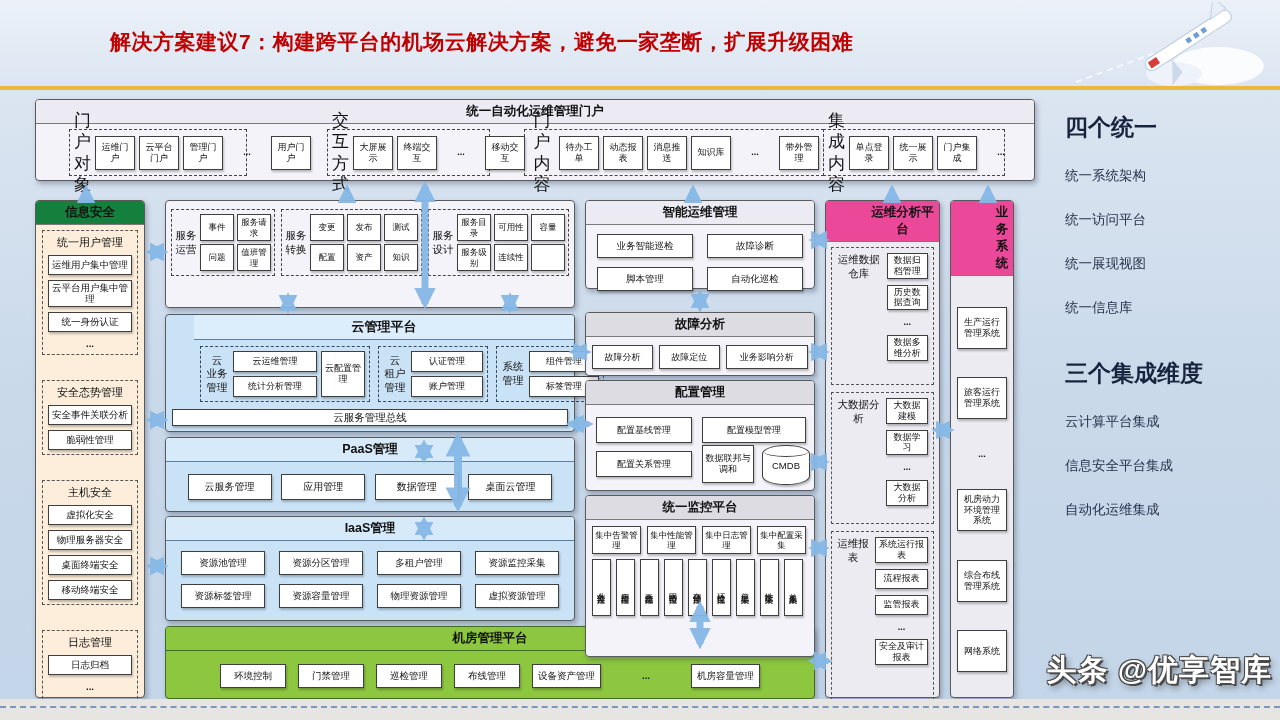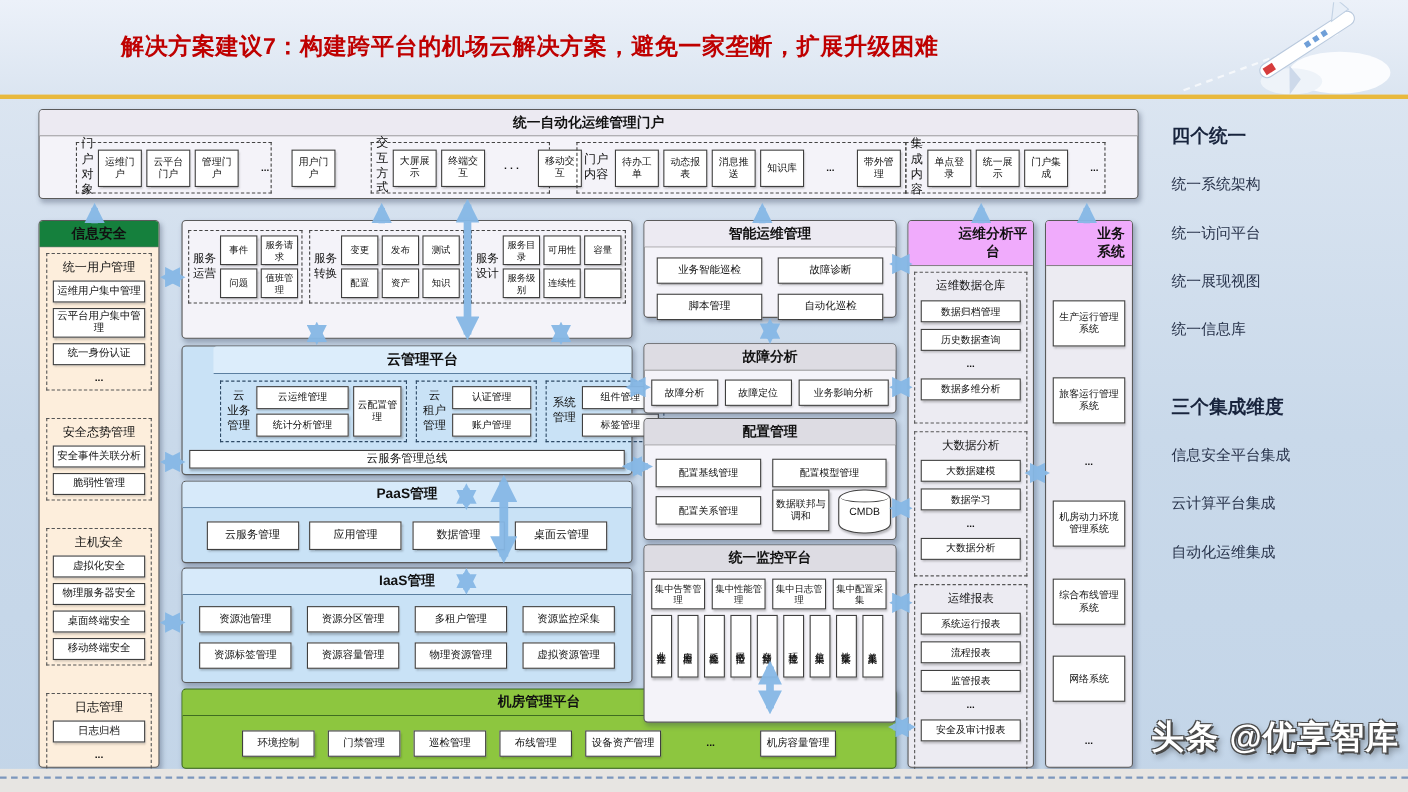--- a/index.html
+++ b/index.html
@@ -20,22 +20,22 @@
   .wbox { background:#fff; border:1px solid #3f3f3f; box-shadow:1px 2px 2px rgba(0,0,0,.25);
     display:flex; align-items:center; justify-content:center; text-align:center;
     font-size:9.5px; line-height:1.2; padding:1px 2px; box-sizing:border-box; }
   .dots { background:transparent !important; border:none !important; box-shadow:none !important;
     font-weight:bold; font-size:11px; min-height:10px !important; }
 
   
   .portal { left:35px; top:99px; width:1000px; height:82px; }
   .pg { position:absolute; top:29px; height:47px; display:flex; align-items:center; gap:4px;
     padding:2px 4px; border:1px dashed #444; box-sizing:border-box; }
-  .pg0{left:33px;width:178px;} .pg1{left:301px;width:163px;font-family:Liberation Mono, monospace;} .pg2{left:488px;width:300px;} .pg3{left:787px;width:182px;}
-  .plabel { width:26px; font-size:11px; line-height:1.25; text-align:center; white-space:pre-line; }
+  .pg0{left:33px;width:178px;} .pg1{left:291px;width:163px;} .pg2{left:488px;width:300px;} .pg3{left:787px;width:182px;}
+  .plabel { width:26px; font-size:17px; line-height:1.25; text-align:center; white-space:pre-line; }
   .prow { display:flex; gap:4px; align-items:center; }
   .pbx { width:40px; height:34px; font-size:9px; }
 
   
   .sec { left:35px; top:200px; width:110px; height:498px; background:#fdeedc; }
   .sec .phd { background:#15803d; }
   .sec-body { padding:5px 6px; display:flex; flex-direction:column; gap:25px; height:calc(100% - 30px); box-sizing:border-box; }
   .sec-s { border:1px dashed #555; padding:4px 5px; display:flex; flex-direction:column; gap:5px; }
   .sec-t { text-align:center; font-size:11px; }
   .sbx { min-height:20px; font-size:9.5px; }
@@ -94,34 +94,34 @@
     border-bottom:1.2px solid #3f3f3f; border-radius:50%; }
   .monitor { left:585px; top:495px; width:230px; height:162px; }
   .mrow1 { display:flex; gap:6px; padding:6px 6px 5px; }
   .m1bx { width:49px; height:28px; font-size:8.5px; }
   .mrow2 { display:flex; gap:5px; padding:0 6px 6px; }
   .vbx { width:19px; height:57px; font-size:8.5px; writing-mode:vertical-rl; text-orientation:upright;
     letter-spacing:1px; padding:2px 0; }
 
   
   .analysis { left:825px; top:200px; width:115px; height:498px; background:#ecebf2; }
-  .analysis .phd, .business .phd { background:#f0abfc;padding-left:42px; }
+  .analysis .phd, .business .phd { background:#ec4899;padding-left:42px; }
   .an-body { padding:5px; display:flex; flex-direction:column; gap:7px; height:calc(100% - 28px); box-sizing:border-box; }
-  .an-s { border:1px dashed #555; display:flex; flex-direction:column; gap:6px; padding:5px; }
+  .an-s { border:1px dashed #555; display:flex; flex-direction:row; gap:6px; padding:5px; }
   .an-t { text-align:center; font-size:10.5px; }
   .abx { min-height:20px; font-size:9px; }
-  .business { left:950px; top:200px; width:80px; height:498px; }
+  .business { left:950px; top:200px; width:64px; height:498px; }
   .business { background:#ecebf2; }
   .biz-body { padding:6px; display:flex; flex-direction:column; justify-content:space-evenly;
     height:calc(100% - 28px); box-sizing:border-box; gap:4px; }
   .bbx { min-height:42px; font-size:9px; }
 
   
   .sb { position:absolute; left:1065px; width:205px; }
-  .sb-h { font-size:17px; font-weight:bold; color:#18243d; margin-bottom:24px; }
+  .sb-h { font-size:23px; font-weight:bold; color:#18243d; margin-bottom:24px; }
   .sb-item { font-size:13.5px; color:#27324a; margin-bottom:26px; }
 
   
   .arrows { position:absolute; left:0; top:0; pointer-events:none; }
   .footer { position:absolute; left:0; right:0; top:699px; height:21px; background:#e7e5e2; }
   .footer-dash { margin-top:7px; border-top:2px dashed #7c97bd; }
   .wm { position:absolute; right:8px; top:650px; font-size:30px; font-weight:bold; color:#fff; letter-spacing:1px;
     text-shadow:2px 2px 0 #4a4a4a,-1px -1px 0 #4a4a4a,1px -1px 0 #4a4a4a,-1px 1px 0 #4a4a4a,3px 4px 6px rgba(0,0,0,.45); }
 </style>
 </head>
@@ -446,22 +446,22 @@
     <div>
         <div class="sb-item">统一系统架构</div>
         <div class="sb-item">统一访问平台</div>
         <div class="sb-item">统一展现视图</div>
         <div class="sb-item">统一信息库</div>
       </div>
   </div>
   <div class="sb" style="top:358px">
     <div class="sb-h">三个集成维度</div>
     <div>
+        <div class="sb-item">云计算平台集成</div>
         <div class="sb-item">信息安全平台集成</div>
-        <div class="sb-item">云计算平台集成</div>
         <div class="sb-item">自动化运维集成</div>
       </div>
   </div>
 
   <svg class="arrows" width="1280" height="720">
     <defs>
       <marker id="ae" viewBox="0 0 10 10" refX="7.5" refY="5" markerWidth="3.1" markerHeight="3.1" orient="auto">
           <path d="M0,0 L10,5 L0,10 z" fill="#86b8e6"></path>
         </marker>
       <marker id="as" viewBox="0 0 10 10" refX="7.5" refY="5" markerWidth="3.1" markerHeight="3.1" orient="auto-start-reverse">

